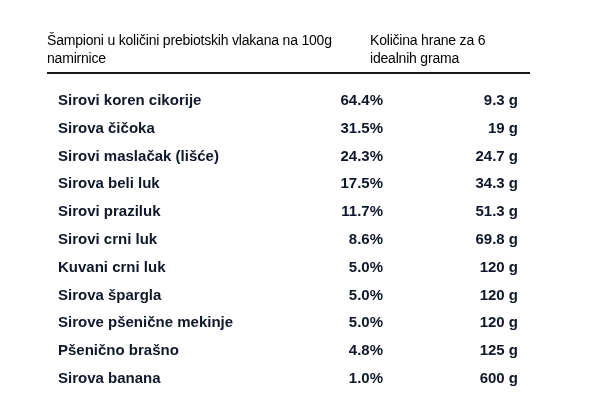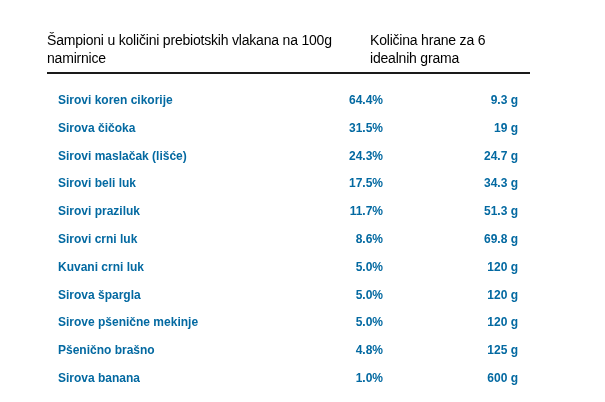--- a/index.html
+++ b/index.html
@@ -47,23 +47,23 @@
     }
     .rows {
       position: absolute;
       left: 58px;
       top: 90px;
       width: 472px;
     }
     .row {
       position: relative;
       height: 27.8px;
-      font-size: 12px;
+      font-size: 15px;
       font-weight: bold;
-      color: #0369a1;
+      color: #0f172a;
       line-height: 20px;
     }
     .row .name {
       position: absolute;
       left: 0;
       top: 0;
       white-space: nowrap;
     }
     .row .pct {
       position: absolute;
@@ -100,21 +100,21 @@
     <span class="name">Sirova čičoka</span>
     <span class="pct">31.5%</span>
     <span class="amt">19 g</span>
   </div>
   <div class="row">
     <span class="name">Sirovi maslačak (lišće)</span>
     <span class="pct">24.3%</span>
     <span class="amt">24.7 g</span>
   </div>
   <div class="row">
-    <span class="name">Sirovi beli luk</span>
+    <span class="name">Sirova beli luk</span>
     <span class="pct">17.5%</span>
     <span class="amt">34.3 g</span>
   </div>
   <div class="row">
     <span class="name">Sirovi praziluk</span>
     <span class="pct">11.7%</span>
     <span class="amt">51.3 g</span>
   </div>
   <div class="row">
     <span class="name">Sirovi crni luk</span>

